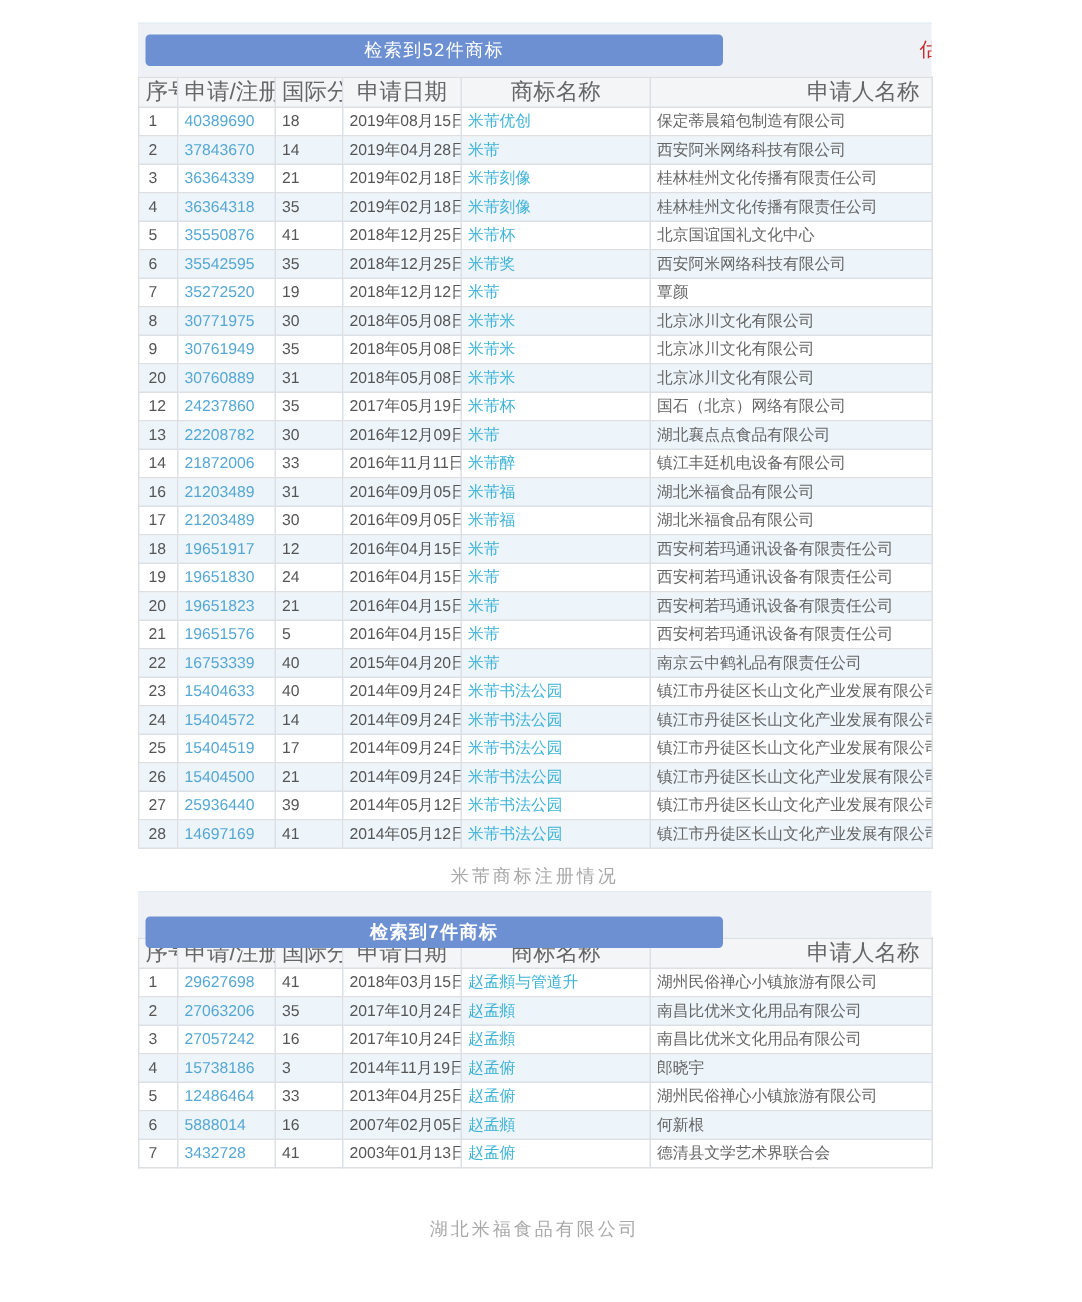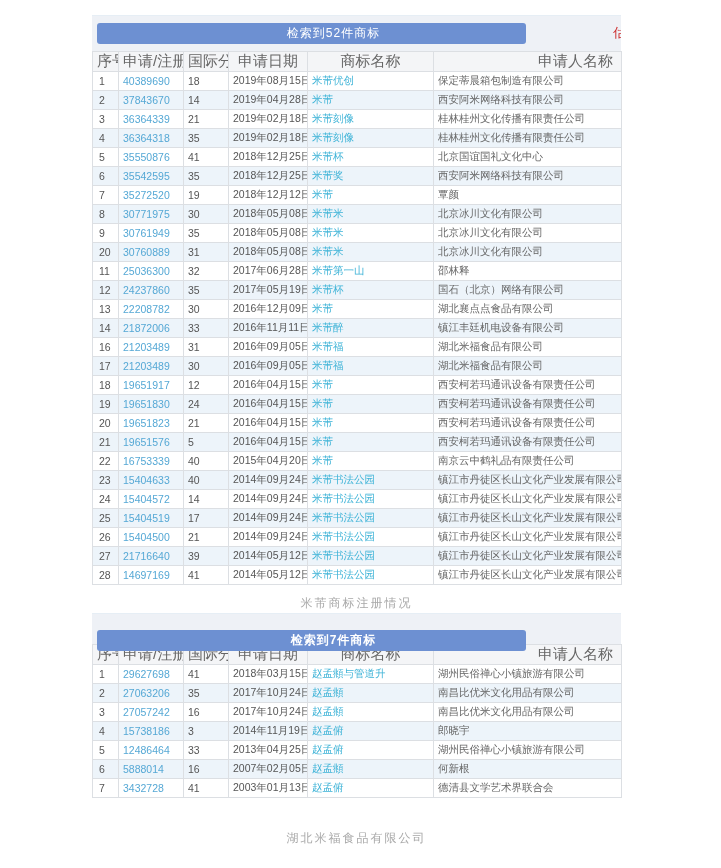--- a/index.html
+++ b/index.html
@@ -9,21 +9,21 @@
     -webkit-font-smoothing:antialiased;
   }
   .wrap{margin-left:92px;width:529px;}
   .wrap.first{margin-top:15px;}
 
   .band{position:relative;background:var(--band-bg);height:35px;border-top:1px solid #e6eef5;}
   .band.short{height:30px;}
   .banner{
     position:absolute;left:5px;top:7px;width:385px;height:21px;
     background:var(--banner-blue);border-radius:3px;
-    color:#fff;font-size:12px;line-height:21px;text-align:center;letter-spacing:1px;padding-left:44px;
+    color:#fff;font-size:12px;line-height:21px;text-align:center;letter-spacing:1px;
   }
   .band.short .banner{top:16px;font-weight:bold;}
   .corner-mark{
     position:absolute;left:521px;top:9px;width:8px;height:16px;overflow:hidden;
     color:var(--mark-red);font-size:13px;line-height:16px;white-space:nowrap;
   }
 
   table{border-collapse:collapse;table-layout:fixed;width:529px;background:#fff;}
   col.c0{width:26px;} col.c1{width:65px;} col.c2{width:45px;}
   col.c3{width:79px;} col.c4{width:126px;} col.c5{width:188px;}
@@ -160,28 +160,20 @@
 
         <tr>
           <td class="c0">20</td>
           <td class="c1">30760889</td>
           <td class="c2">31</td>
           <td class="c3">2018年05月08日</td>
           <td class="c4">米芾米</td>
           <td class="c5">北京冰川文化有限公司</td>
         </tr>
 
-        <tr>
-          <td class="c0">11</td>
-          <td class="c1">25036300</td>
-          <td class="c2">32</td>
-          <td class="c3">2017年06月28日</td>
-          <td class="c4">米芾第一山</td>
-          <td class="c5">邵林释</td>
-        </tr>
 
         <tr>
           <td class="c0">12</td>
           <td class="c1">24237860</td>
           <td class="c2">35</td>
           <td class="c3">2017年05月19日</td>
           <td class="c4">米芾杯</td>
           <td class="c5">国石（北京）网络有限公司</td>
         </tr>
 
@@ -298,21 +290,21 @@
           <td class="c0">26</td>
           <td class="c1">15404500</td>
           <td class="c2">21</td>
           <td class="c3">2014年09月24日</td>
           <td class="c4">米芾书法公园</td>
           <td class="c5">镇江市丹徒区长山文化产业发展有限公司</td>
         </tr>
 
         <tr>
           <td class="c0">27</td>
-          <td class="c1">21716640</td>
+          <td class="c1">25936440</td>
           <td class="c2">39</td>
           <td class="c3">2014年05月12日</td>
           <td class="c4">米芾书法公园</td>
           <td class="c5">镇江市丹徒区长山文化产业发展有限公司</td>
         </tr>
 
         <tr>
           <td class="c0">28</td>
           <td class="c1">14697169</td>
           <td class="c2">41</td>

